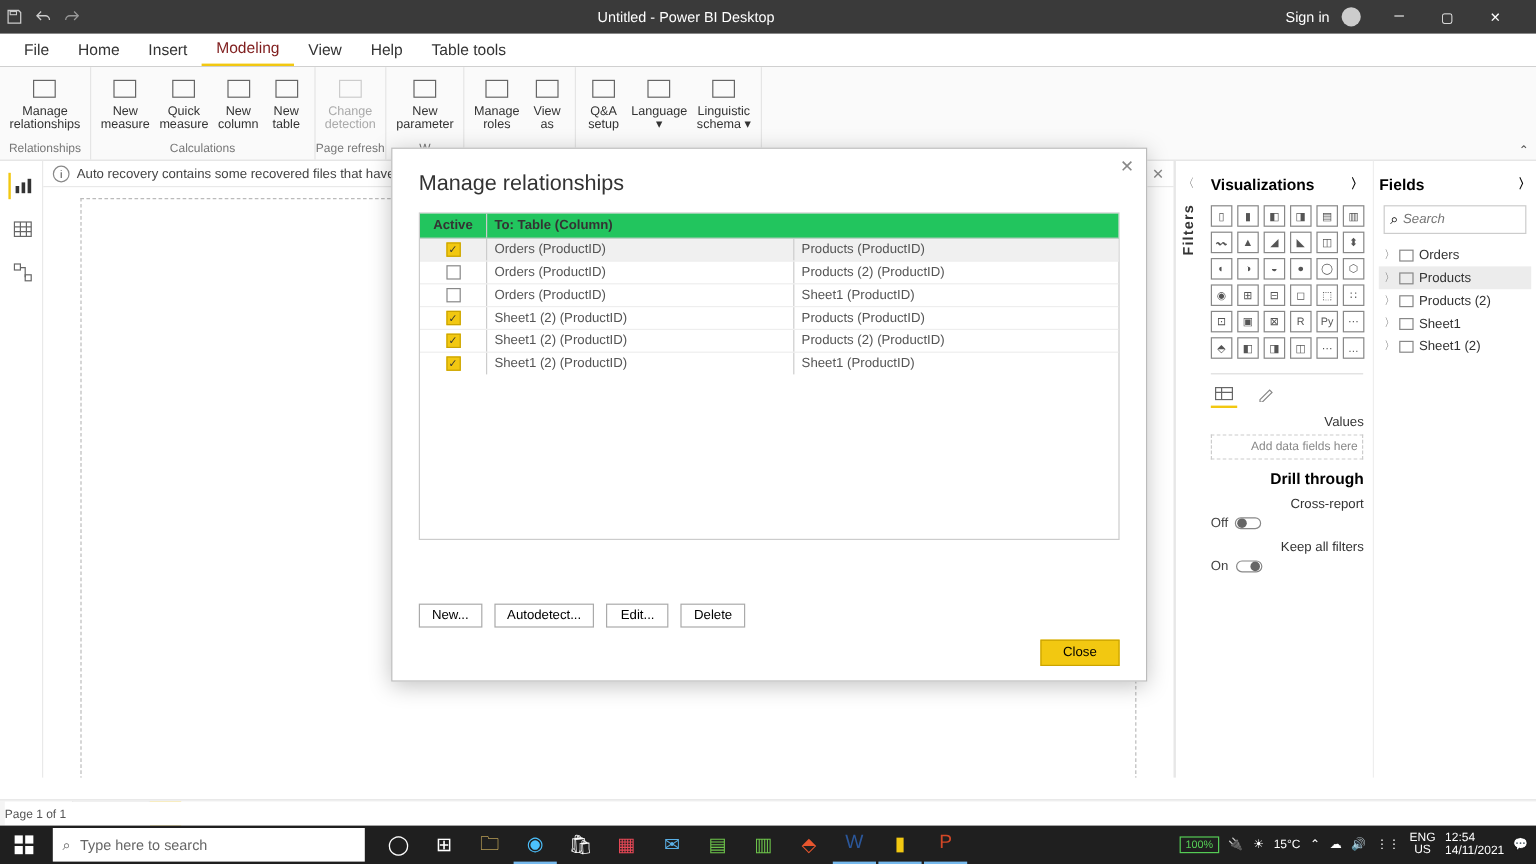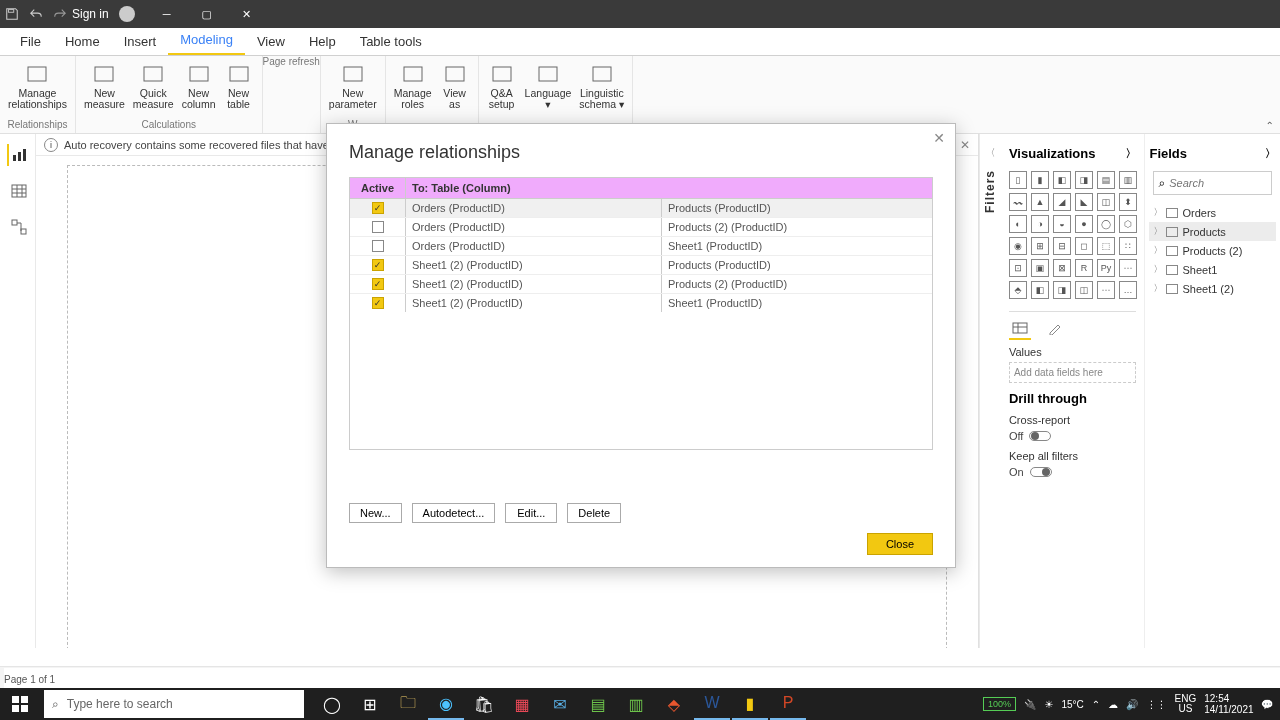--- a/index.html
+++ b/index.html
@@ -3,29 +3,29 @@
 <meta charset="utf-8">
 <style>
 * { margin: 0; padding: 0; box-sizing: border-box; font-family: "Segoe UI", sans-serif; }
 html, body { width: 1280px; height: 720px; overflow: hidden; background: #fff; }
 
 
 .titlebar { height: 28px; background: #3a3a3a; color: #fff; display: flex; align-items: center; font-size: 12px; }
 .titlebar .left-controls { display: flex; gap: 0; }
 .titlebar .tb-btn { width: 24px; height: 28px; display: flex; align-items: center; justify-content: center; color: #ccc; }
 .titlebar .title-text { flex: 1; text-align: center; }
-.titlebar .right-controls { display: flex; align-items: center; gap: 4px; padding-right: 4px; }
+.titlebar .right-controls { display: flex; align-items: center; gap: 4px; padding-right: 16px; }
 .titlebar .signin { font-size: 12px; margin-right: 6px; }
 .titlebar .user-dot { width: 16px; height: 16px; border-radius: 50%; background: #ccc; margin-right: 10px; }
 .titlebar .win-btn { width: 36px; height: 28px; display: flex; align-items: center; justify-content: center; color: #fff; font-size: 11px; }
 
 
 .menu-tabs { height: 28px; border-bottom: 1px solid #d0d0d0; display: flex; align-items: flex-end; padding-left: 8px; font-size: 13px; }
 .menu-tabs .tab { padding: 6px 12px; color: #333; cursor: default; }
-.menu-tabs .tab.active { border-bottom: 2px solid #f2c811; color: #3b82f6; font-weight: 400; }
+.menu-tabs .tab.active { border-bottom: 2px solid #f2c811; color: #7f1d1d; font-weight: 400; }
 
 
 .ribbon { height: 78px; border-bottom: 1px solid #e0e0e0; display: flex; background: #fafafa; position: relative; }
 .ribbon-group { border-right: 1px solid #e5e5e5; display: flex; flex-direction: column; align-items: center; }
 .ribbon-group-inner { display: flex; flex: 1; align-items: center; padding: 2px 4px 0 4px; gap: 0; }
 .ribbon-group-label { font-size: 10px; color: #777; text-align: center; width: 100%; padding-bottom: 2px; height: 14px; }
 .ribbon-btn { display: flex; flex-direction: column; align-items: center; justify-content: flex-start; padding: 2px 4px; font-size: 10.5px; color: #333; text-align: center; line-height: 1.1; cursor: default; min-width: 38px; height: 58px; }
 .ribbon-btn.disabled { color: #aaa; }
 .ribbon-icon { width: 28px; height: 24px; margin-bottom: 2px; display:flex; align-items:center; justify-content:center; font-size:18px; color:#555;}
 .ribbon-collapse { position: absolute; right: 6px; bottom: 2px; font-size: 10px; color: #555; }
@@ -44,21 +44,21 @@
 
 
 .right-panes { width: 302px; border-left: 1px solid #e0e0e0; display:flex; }
 .filters-collapsed { width: 22px; border-left: 1px solid #e9e9e9; display:flex; flex-direction:column; align-items:center; padding-top: 12px; gap:10px; }
 .filters-collapsed .flt-arrow { font-size:10px; color:#666; }
 .filters-collapsed .flt-label { writing-mode: vertical-rl; font-size: 12px; font-weight:600; color:#333; transform: rotate(180deg); letter-spacing:1px;}
 .viz-pane { width: 145px; padding: 12px 8px; border-right:1px solid #eee; overflow:hidden; font-size:11px;}
 .pane-header { display:flex; align-items:center; justify-content:space-between; font-size:13px; font-weight:600; margin-bottom:10px;}
 .viz-grid { display:grid; grid-template-columns: repeat(6, 18px); gap: 4px; margin-bottom:12px;}
 .viz-item { width:18px; height:18px; border:1px solid #888; display:flex; align-items:center;justify-content:center; font-size:9px; color:#555; background:#fff;}
-.values-section { border-top:1px solid #ddd; padding-top:6px;}
+.values-section { border-top:1px solid #ddd; padding-top:6px;text-align:right;}
 .values-tabs { display:flex; gap:12px; margin-bottom:6px;}
 .values-tab { width:22px;height:22px;border-bottom:2px solid transparent;display:flex;align-items:center;justify-content:center;}
 .values-tab.active{border-bottom-color:#f2c811;}
 .section-label {font-size:11px; color:#333; margin: 4px 0;}
 .drop-area {border:1px dashed #ccc; font-size:10px; color:#888; padding:4px; margin-bottom:8px;}
 .drill-header{font-size:13px;font-weight:600;margin:8px 0;}
 .toggle-row{display:flex;align-items:center;gap:6px;font-size:11px;color:#444;margin-bottom:8px;}
 .toggle{width:22px;height:10px;border:1px solid #888;border-radius:6px;position:relative;}
 .toggle .knob{width:8px;height:8px;background:#666;border-radius:50%;position:absolute;top:0;}
 .toggle.off .knob{left:1px;}
@@ -88,21 +88,21 @@
 .tb-app.active{border-bottom:2px solid #76b9ed;}
 .sys-tray{margin-left:auto;display:flex;align-items:center;gap:8px;padding-right:6px;font-size:10px;}
 .battery-box{border:1px solid #5c5;padding:1px 4px;font-size:9px;color:#5c5;}
 .clock{text-align:left;line-height:1.1;}
 
 
 .modal-shadow{position:absolute;top:123px;left:326px;width:630px;height:445px;background:#fff;border:1px solid #bbb;box-shadow:0 4px 18px rgba(0,0,0,0.25);}
 .modal-close{position:absolute;top:6px;right:10px;font-size:14px;color:#888;}
 .modal-title{font-size:18px;font-weight:400;color:#333;padding:18px 22px 14px;}
 .rel-table{margin:0 22px;border:1px solid #ccc;font-size:11px;}
-.rel-head{display:flex;background:#f0abfc;border-bottom:1px solid #ccc;}
+.rel-head{display:flex;background:#22c55e;border-bottom:1px solid #ccc;}
 .rel-head div{padding:4px 6px;color:#333;font-weight:600;}
 .rel-col-active{width:56px;text-align:center;border-right:1px solid #ccc;}
 .rel-col-from{width:256px;border-right:1px solid #ccc;}
 .rel-col-to{flex:1;}
 .rel-row{display:flex;border-bottom:1px solid #eee;}
 .rel-row:last-child{border-bottom:none;}
 .rel-row.selected{background:#f0f0f0;}
 .rel-row .rel-col-active{display:flex;align-items:center;justify-content:center;padding:3px 0;}
 .rel-row .rel-col-from,.rel-row .rel-col-to{padding:3px 6px;color:#555;}
 .rel-body{height:250px;}
@@ -134,20 +134,21 @@
         <svg width="14" height="14" viewBox="0 0 16 16">
           <path d="M6 3L2 7l4 4M2 7h8a4 4 0 014 4" fill="none" stroke="#ccc" stroke-width="1.2"></path>
         </svg>
       </div>
     <div class="tb-btn">
         <svg width="14" height="14" viewBox="0 0 16 16">
           <path d="M10 3l4 4-4 4M14 7H6a4 4 0 00-4 4" fill="none" stroke="#999" stroke-width="1.2"></path>
         </svg>
       </div>
   </div>
+  <div class="title-text">Untitled - Power BI Desktop</div>
   <div class="right-controls">
     <span class="signin">Sign in</span>
     <div class="user-dot"></div>
     <div class="win-btn">─</div>
     <div class="win-btn">▢</div>
     <div class="win-btn">✕</div>
   </div>
 </div>
 
 <div class="menu-tabs" id="menu-tabs">
@@ -210,20 +211,31 @@
               <rect x="2" y="3" width="18" height="14" fill="none" stroke="#666"></rect>
             </svg>
           </div>
           <div>New</div>
           <div>table</div>
         </div>
       </div>
       <div class="ribbon-group-label">Calculations</div>
     </div>
     <div class="ribbon-group">
+      <div class="ribbon-group-inner">
+        <div class="ribbon-btn disabled">
+          <div class="ribbon-icon">
+            <svg width="22" height="20" viewBox="0 0 22 20">
+              <rect x="2" y="3" width="18" height="14" fill="none" stroke="#ccc"></rect>
+            </svg>
+          </div>
+          <div>Change</div>
+          <div>detection</div>
+        </div>
+      </div>
       <div class="ribbon-group-label">Page refresh</div>
     </div>
     <div class="ribbon-group">
       <div class="ribbon-group-inner">
         <div class="ribbon-btn">
           <div class="ribbon-icon">
             <svg width="22" height="20" viewBox="0 0 22 20">
               <rect x="2" y="3" width="18" height="14" fill="none" stroke="#666"></rect>
             </svg>
           </div>

